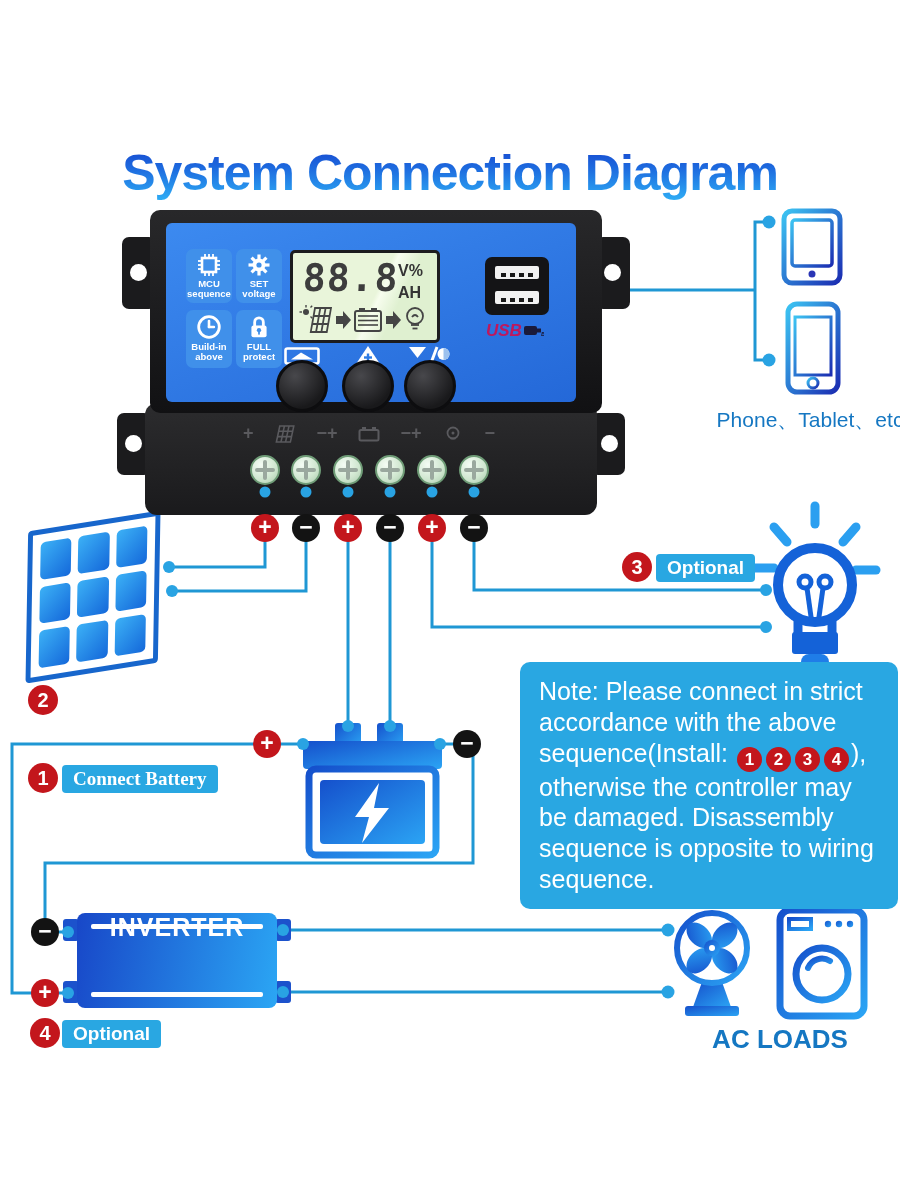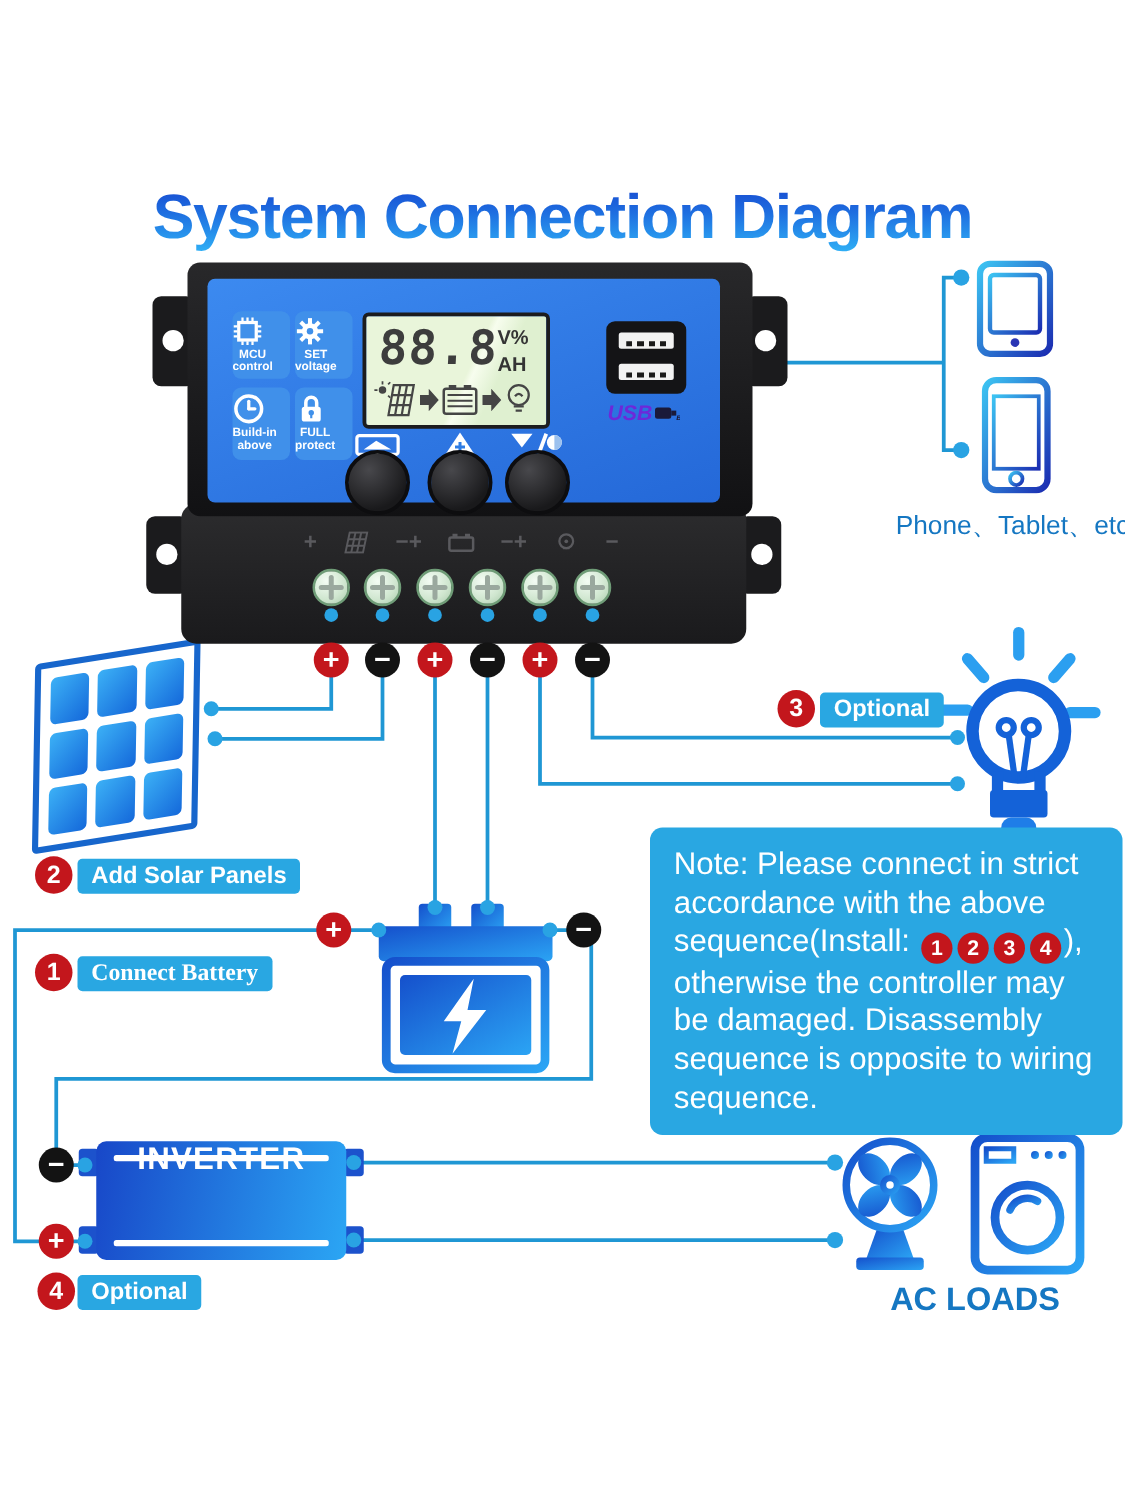--- a/index.html
+++ b/index.html
@@ -19,35 +19,35 @@
   .hole{width:17px;height:17px;border-radius:50%;background:#fff;z-index:3;}
   .face{left:150px;top:210px;width:452px;height:203px;background:linear-gradient(#28282a,#111113);
         border-radius:10px;z-index:2;}
   .lowercase{left:145px;top:403px;width:452px;height:112px;background:linear-gradient(#2c2c2e,#1a1a1c);
         border-radius:12px;z-index:2;}
   .panel{left:166px;top:223px;width:410px;height:179px;border-radius:6px;z-index:3;
         background:linear-gradient(160deg,#3c8af0,#2468d8);}
   .heading{left:166px;top:228px;width:410px;text-align:center;color:#fff;font-style:italic;
         font-weight:bold;font-size:21px;letter-spacing:2px;z-index:4;}
   .badge{width:46px;background:#4090ea;border-radius:7px;z-index:4;display:flex;flex-direction:column;
-        align-items:flex-start;justify-content:flex-start;padding-top:4px;box-sizing:border-box;}
+        align-items:center;justify-content:flex-start;padding-top:4px;box-sizing:border-box;}
   .badge .blabel{color:#fff;font-weight:bold;font-size:9.5px;line-height:1.1;text-align:center;margin-top:2px;}
   .lcd{left:290px;top:250px;width:150px;height:93px;background:linear-gradient(115deg,#e9f5da 55%,#f7fdee 58%,#dff0d0 70%);
         border:3px solid #1c1c1e;border-radius:5px;box-sizing:border-box;z-index:4;}
   .digits{left:303px;top:256px;font-family:"DejaVu Sans Mono",monospace;font-weight:bold;font-size:38px;
         color:#3d3d3d;letter-spacing:1px;transform:skewX(-3deg);z-index:5;}
   .lcdunit{color:#343434;font-weight:bold;font-size:16px;z-index:5;}
   .btn{width:52px;height:52px;border-radius:50%;z-index:5;border:3px solid #0d0d0f;box-sizing:border-box;
         background:radial-gradient(circle at 35% 28%,#48484c,#19191b 72%);}
   .usbport{left:485px;top:257px;width:64px;height:58px;background:#141416;border-radius:7px;z-index:4;}
   .usbslot{left:10px;width:44px;height:13px;background:#f2f2f2;border-radius:2px;position:absolute;}
   .usbpins{position:absolute;left:6px;top:7px;width:32px;height:4px;
         background:repeating-linear-gradient(90deg,#1a1a1a 0 5px,transparent 5px 9px);}
   .usblogo{left:486px;top:321px;display:flex;align-items:center;gap:2px;z-index:4;
-        color:#6d28d9;font-weight:bold;font-style:italic;font-size:17px;}
+        color:#be185d;font-weight:bold;font-style:italic;font-size:17px;}
   .termgroup{display:flex;align-items:center;justify-content:space-between;width:84px;z-index:4;
         color:#5a5a5e;font-weight:bold;font-size:18px;top:423px;}
   .screw{width:30px;height:30px;border-radius:50%;z-index:4;border:2px solid #6f9c77;box-sizing:border-box;
         background:radial-gradient(circle at 35% 30%,#f4fcf4,#cfe6cf 60%,#a9c9ab);}
   .screw::before{content:"";position:absolute;left:3px;top:11px;width:20px;height:4px;background:#9aa89e;border-radius:2px;}
   .screw::after{content:"";position:absolute;left:11px;top:3px;width:4px;height:20px;background:#9aa89e;border-radius:2px;}
   
   .pol{width:28px;height:28px;border-radius:50%;color:#fff;font-weight:bold;font-size:23px;line-height:26px;
         text-align:center;z-index:7;}
   .pol.red{background:#c3161c;}  .pol.blk{background:#131313;}
@@ -226,21 +226,21 @@
           <line x1="16" y1="20" x2="16" y2="23"></line>
         <line x1="1" y1="8" x2="4" y2="8"></line>
           <line x1="1" y1="12" x2="4" y2="12"></line>
           <line x1="1" y1="16" x2="4" y2="16"></line>
         <line x1="20" y1="8" x2="23" y2="8"></line>
           <line x1="20" y1="12" x2="23" y2="12"></line>
           <line x1="20" y1="16" x2="23" y2="16"></line>
       </g>
     </svg>
     <div class="blabel"><span>MCU</span><br>
-      <span>control</span></div>
+      <span>sequence</span></div>
   </div>
   <div class="abs badge" style="left:236px;top:249px;height:54px;">
     <svg width="24" height="24" viewBox="0 0 24 24">
       <g fill="#fff">
         <rect x="10.4" y="1.5" width="3.2" height="21"></rect>
         <rect x="10.4" y="1.5" width="3.2" height="21" transform="rotate(45 12 12)"></rect>
         <rect x="10.4" y="1.5" width="3.2" height="21" transform="rotate(90 12 12)"></rect>
         <rect x="10.4" y="1.5" width="3.2" height="21" transform="rotate(135 12 12)"></rect>
         <circle cx="12" cy="12" r="6.5"></circle>
       </g>
@@ -419,21 +419,20 @@
   <div class="abs pol red" style="left:418px;top:514px;">+</div>
   <div class="abs pol blk" style="left:460px;top:514px;">−</div>
   <div class="abs pol red" style="left:253px;top:730px;">+</div>
   <div class="abs pol blk" style="left:453px;top:730px;">−</div>
   <div class="abs pol blk" style="left:31px;top:918px;">−</div>
   <div class="abs pol red" style="left:31px;top:979px;">+</div>
 
   <div class="abs stepnum" style="left:28px;top:763px;">1</div>
   <div class="abs tag" style="left:62px;top:765px;font-family:Liberation Serif, serif;">Connect Battery</div>
   <div class="abs stepnum" style="left:28px;top:685px;">2</div>
-  <div class="abs tag" style="left:62px;top:687px;">Add Solar Panels</div>
   <div class="abs stepnum" style="left:622px;top:552px;">3</div>
   <div class="abs tag" style="left:656px;top:554px;">Optional</div>
   <div class="abs stepnum" style="left:30px;top:1018px;">4</div>
   <div class="abs tag" style="left:62px;top:1020px;">Optional</div>
 
   <div class="abs bluetext" style="left:700px;top:1024px;width:160px;text-align:center;font-size:26px;font-weight:bold;">AC LOADS</div>
 
 </div>
 
 </body></html>

